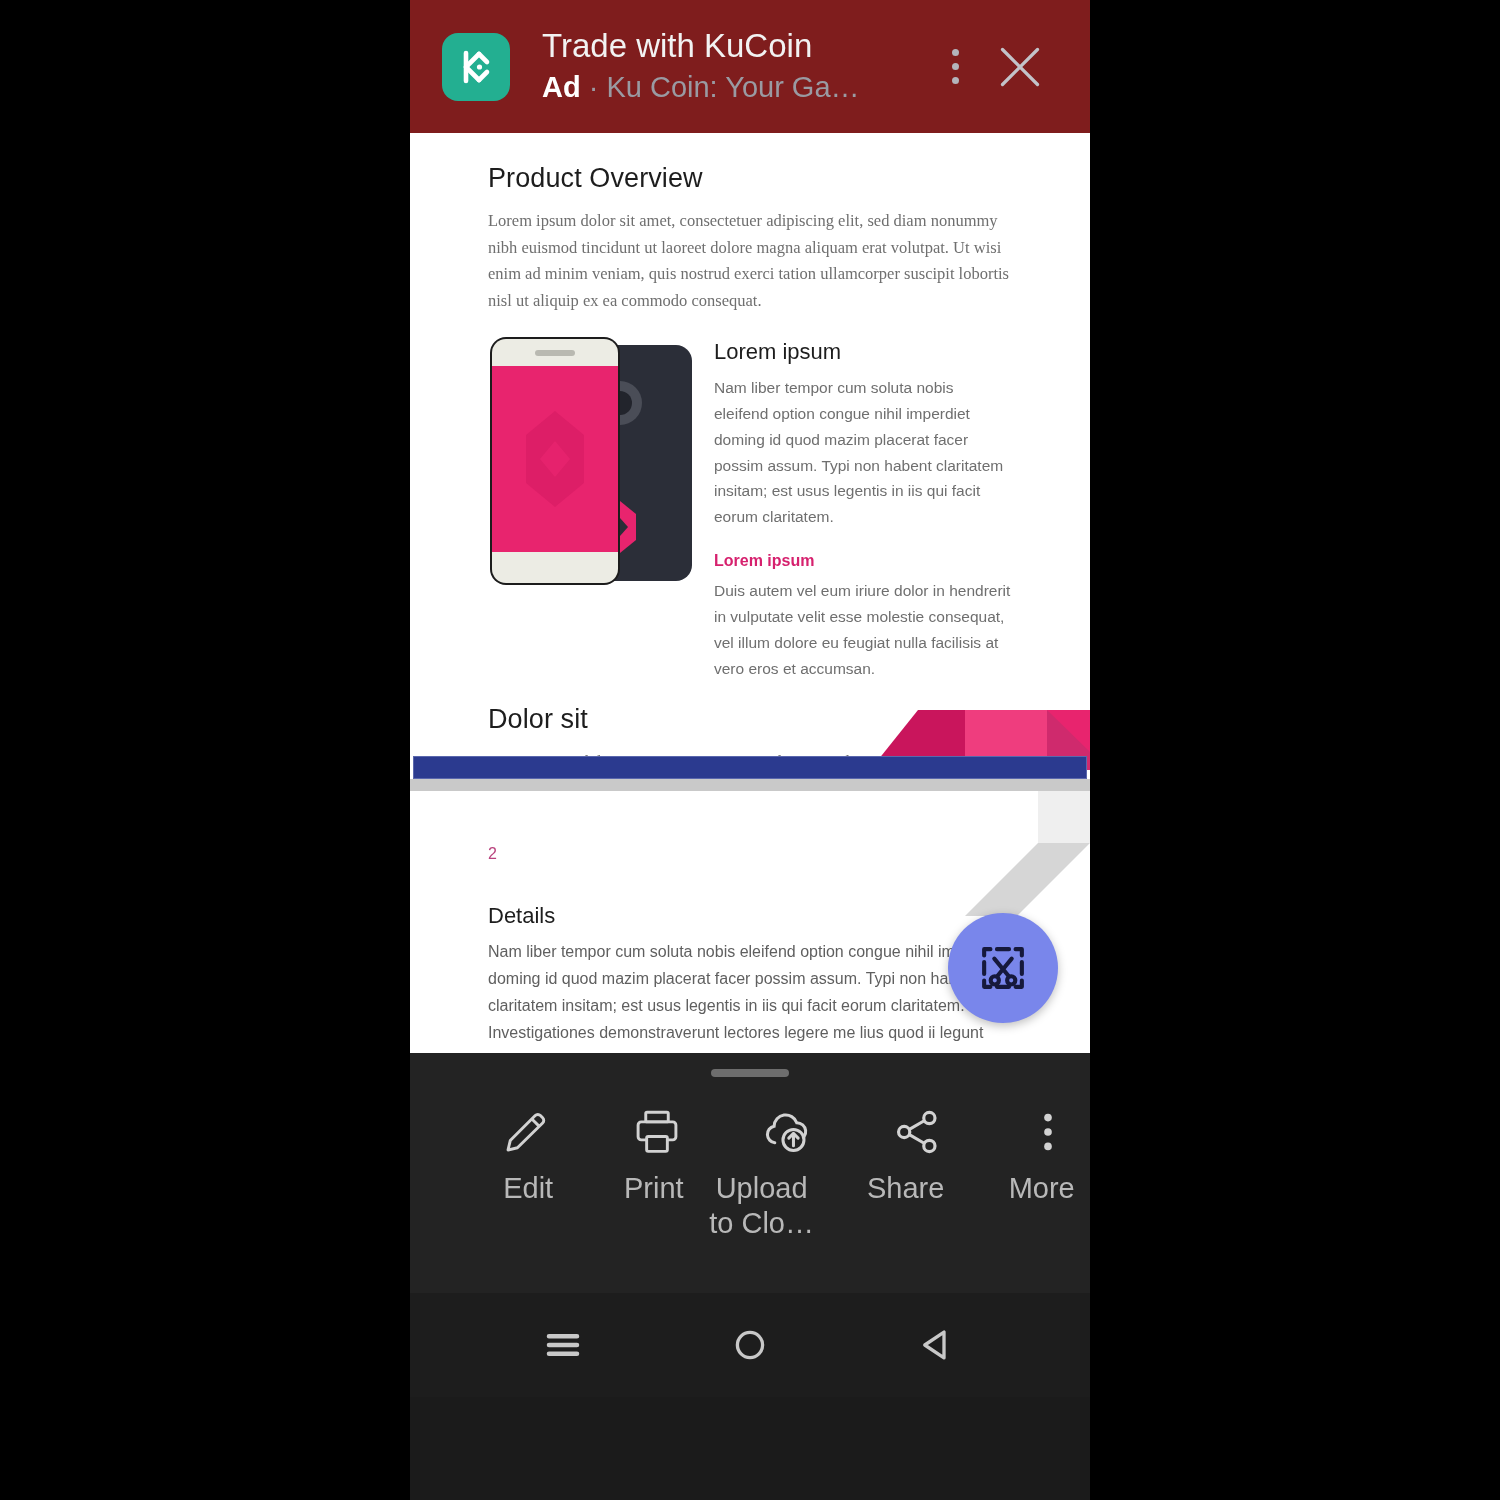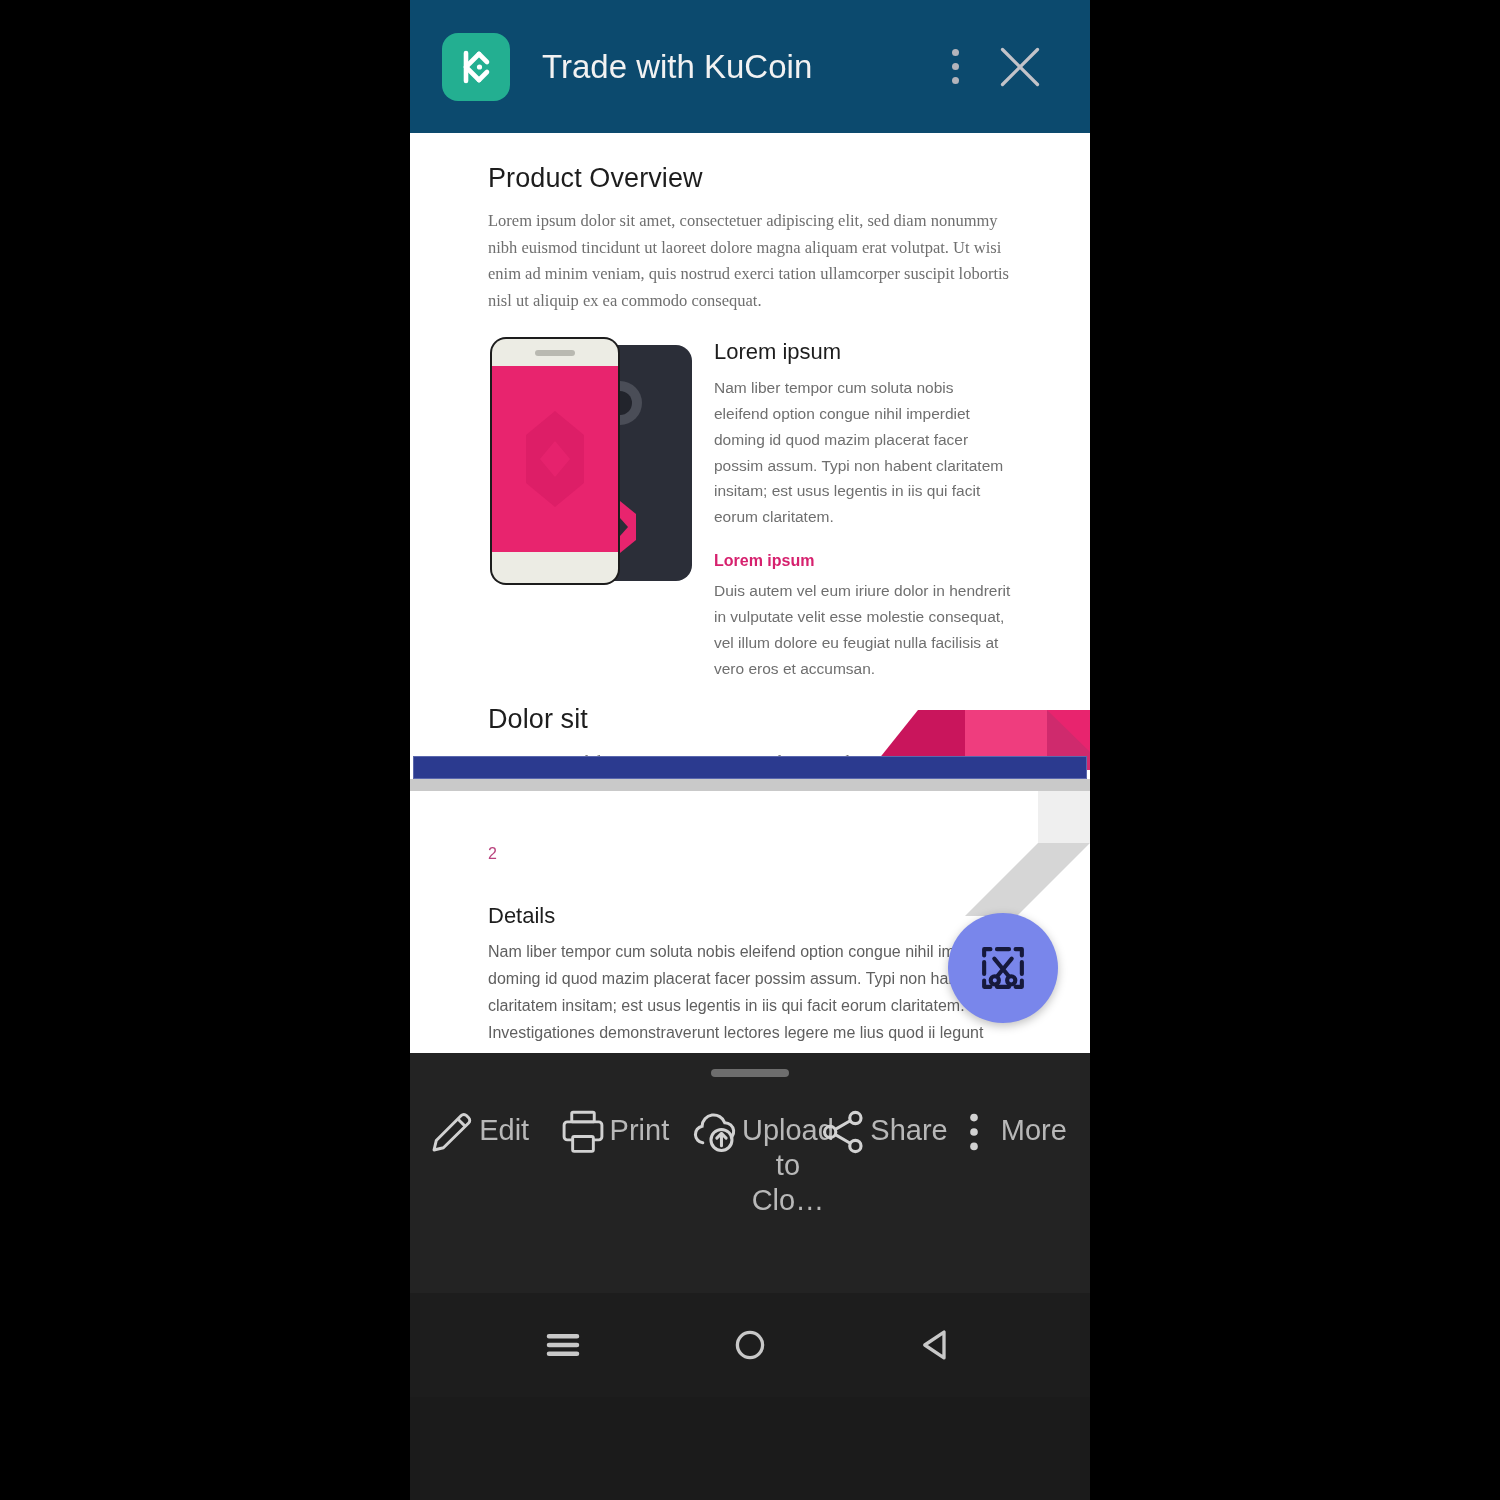--- a/index.html
+++ b/index.html
@@ -41,21 +41,21 @@
     font-size: 54px;
     font-weight: 400;
     margin-left: 42px;
     letter-spacing: 0px;
     white-space: nowrap;
   }
 
   
   .ad-banner {
     height: 133px;
-    background: #0c4a6e;
+    background: #7f1d1d;
     display: flex;
     align-items: center;
     padding: 0 22px 0 32px;
     box-sizing: border-box;
   }
   .ad-logo {
     width: 68px;
     height: 68px;
     border-radius: 16px;
     background: #23af91;
@@ -318,21 +318,22 @@
   }
   .actions {
     display: flex;
     justify-content: space-around;
     align-items: flex-start;
     padding: 0 14px;
   }
   .action {
     width: 128px;
     display: flex;
-    align-items: flex-start;
+    flex-direction: column;
+    align-items: flex-end;
   }
   .action .ico {
     height: 58px;
     display: flex;
     align-items: center;
     justify-content: center;
     color: #d2d2d2;
   }
   .action .lbl {
     margin-top: 10px;
@@ -374,20 +375,21 @@
         <path d="M12 8 L12 36"></path>
         <path d="M12 22 L25 9"></path>
         <path d="M12 22 L25 35"></path>
         <path d="M25 9 L33 17"></path>
         <path d="M25 35 L33 27"></path>
         <circle cx="25.5" cy="22" r="2.6" fill="#ffffff" stroke="none"></circle>
       </svg>
     </div>
     <div class="ad-text">
       <div class="ad-headline">Trade with KuCoin</div>
+      <div class="ad-sub"><span class="ad-badge">Ad</span><span> · </span><span>Ku Coin: Your Ga…</span></div>
     </div>
     <div class="ad-dots">
       <i></i>
       <i></i>
       <i></i>
     </div>
     <svg class="ad-close" viewBox="0 0 24 24" fill="none" stroke="currentColor" stroke-width="1.3">
       <path d="M5 5 L19 19 M19 5 L5 19" stroke-linecap="round"></path>
     </svg>
   </div>

